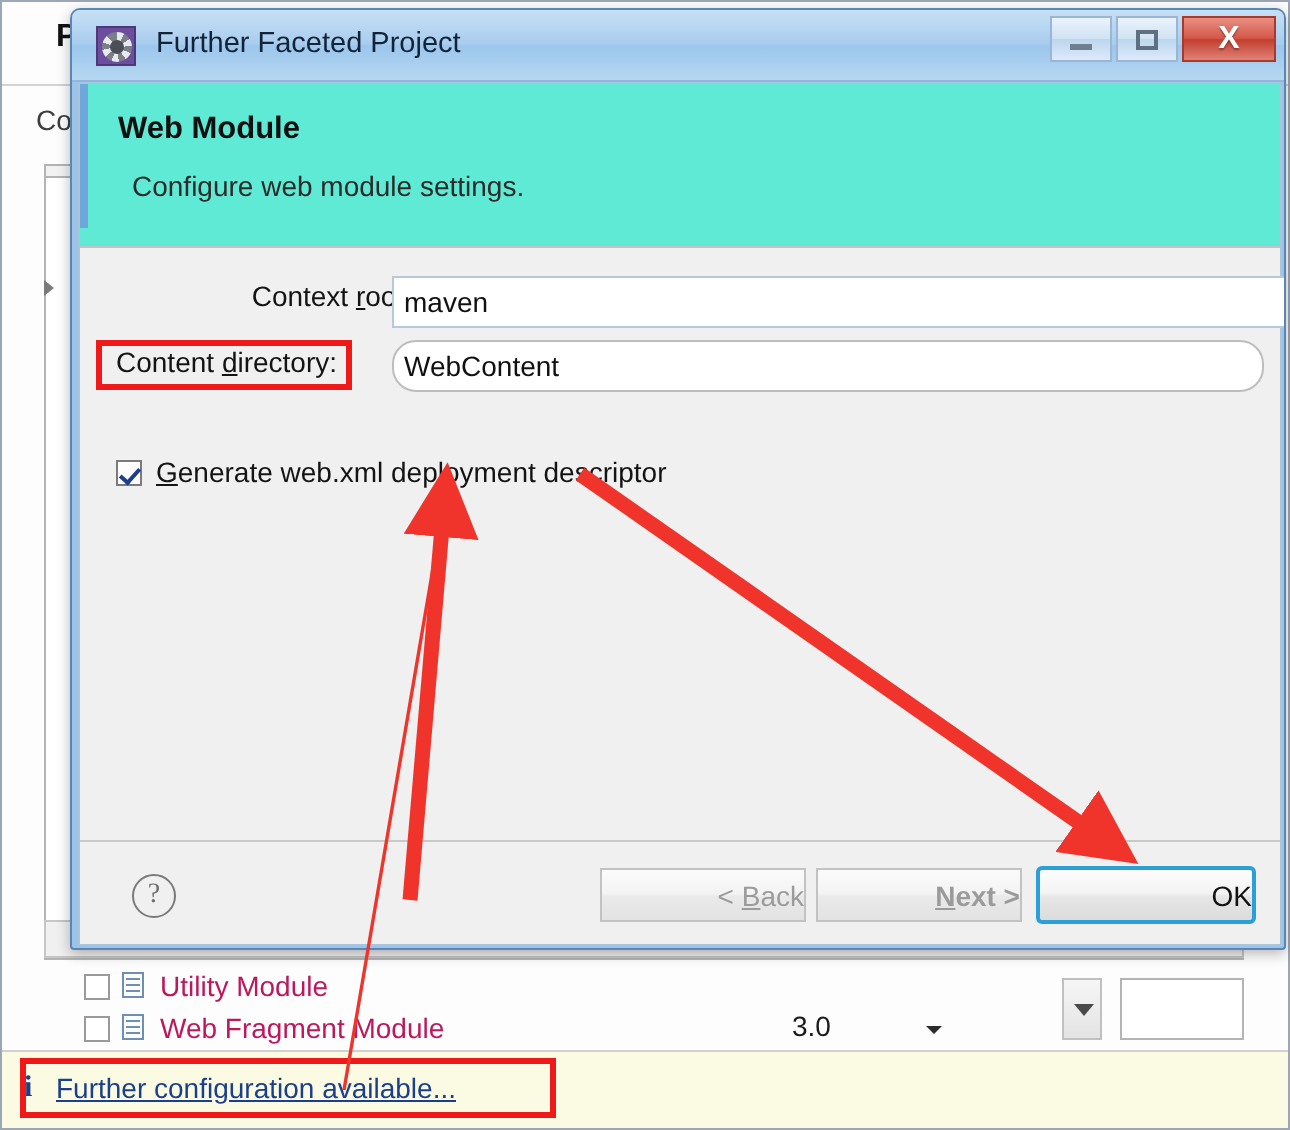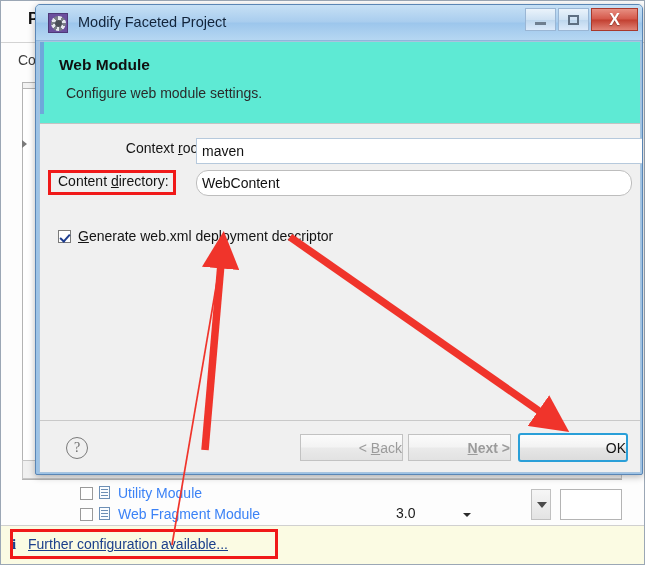--- a/index.html
+++ b/index.html
@@ -78,23 +78,22 @@
     border-left: 5px solid #7a7a7a;
     border-top: 4px solid transparent;
     border-bottom: 4px solid transparent;
   }
 
   
   .tree-row {
     position: absolute;
     height: 20px;
     display: flex; align-items: center;
-    font-size: 14px; color: #3b82f6;
-    white-space: nowrap;
-    margin-left: 38px;
+    font-size: 14px; color: #be185d;
+    white-space: nowrap;
   }
   .tree-cb {
     width: 13px; height: 13px;
     border: 1px solid #9a9a9a;
     background: #fff;
     margin-right: 6px;
     box-sizing: border-box;
     flex: 0 0 auto;
   }
   .tree-doc-icon {
@@ -473,21 +472,21 @@
     <div class="status-info-icon">i</div>
     <div class="status-link">Further configuration available...</div>
   </div>
 
   <div class="dialog">
 
     <div class="dlg-titlebar">
       <div class="dlg-icon">
         <div class="dlg-icon-gear"></div>
       </div>
-      <div class="dlg-title-text">Modify Faceted Project</div>
+      <div class="dlg-title-text">Further Faceted Project</div>
 
       <div class="win-btns">
         <div class="win-btn">
           <span class="win-min-glyph"></span>
         </div>
         <div class="win-btn">
           <span class="win-max-glyph"></span>
         </div>
         <div class="win-btn close">
           <span class="win-x">X</span>

